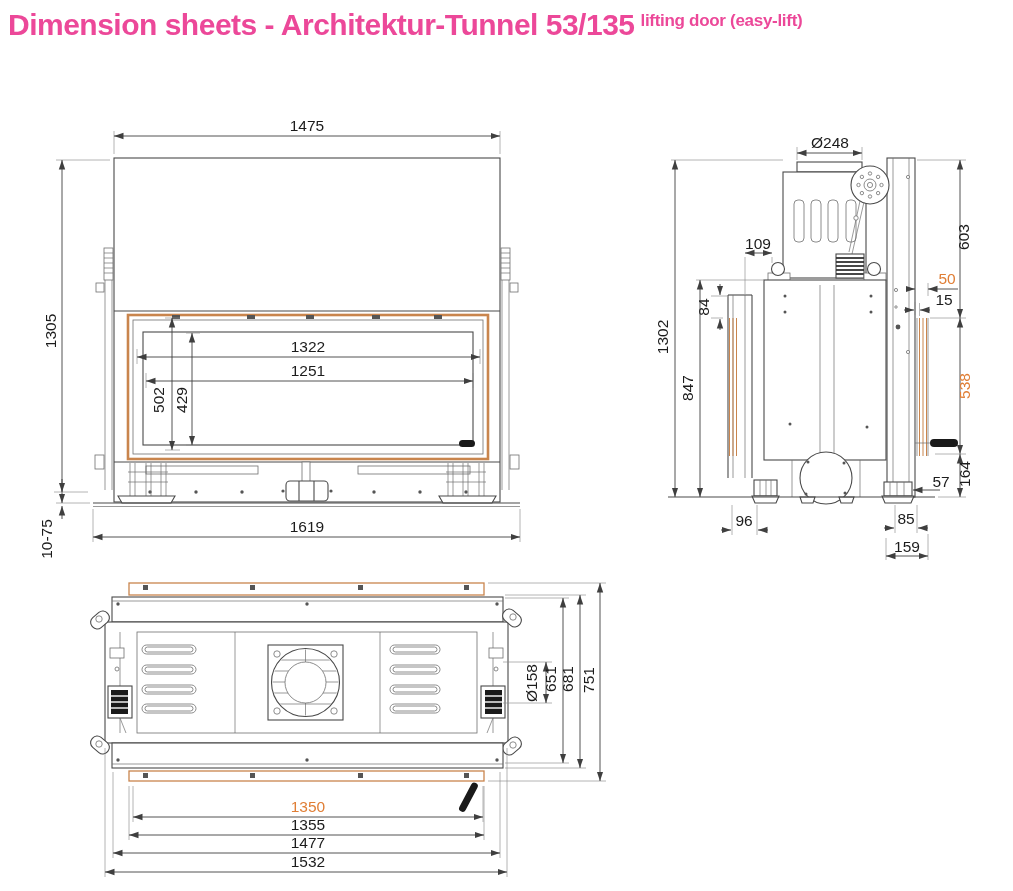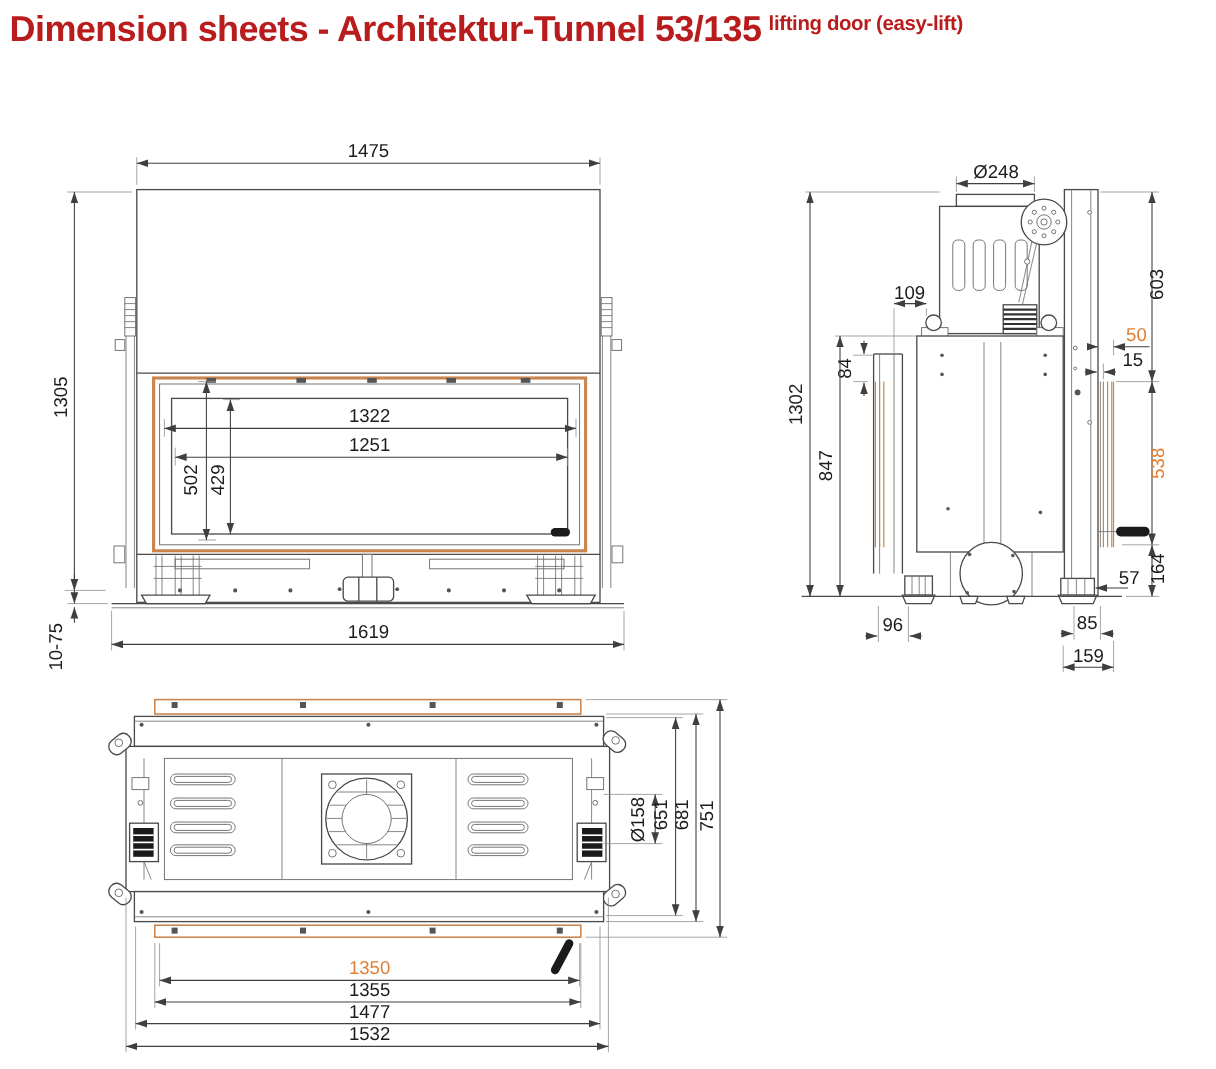--- a/index.html
+++ b/index.html
@@ -1,18 +1,18 @@
 <!DOCTYPE html>
 <html><head>
 <meta charset="utf-8">
 <style>
   html,body{margin:0;padding:0;background:#fff;}
   .page{position:relative;width:1013px;height:891px;background:#ffffff;overflow:hidden;
         font-family:"Liberation Sans",sans-serif;}
-  .title{position:absolute;left:8px;top:8px;white-space:nowrap;color:#b91c1c;
+  .title{position:absolute;left:8px;top:8px;white-space:nowrap;color:#ec4899;
          font-weight:bold;letter-spacing:-0.5px;}
   .title .main{font-size:30px;}
   .title .sup{font-size:17px;vertical-align:9px;margin-left:6px;letter-spacing:-0.3px;}
   svg{position:absolute;left:0;top:0;}
   .ln  {stroke:#4a4a4a;stroke-width:1.1;fill:none;}
   .lnt {stroke:#6f6f6f;stroke-width:0.7;fill:none;}
   .fw  {fill:#ffffff;stroke:#4a4a4a;stroke-width:1.1;}
   .fwt {fill:#ffffff;stroke:#6f6f6f;stroke-width:0.8;}
   .dim {stroke:#3f3f3f;stroke-width:0.9;fill:none;}
   .ext {stroke:#8c8c8c;stroke-width:0.65;fill:none;}

